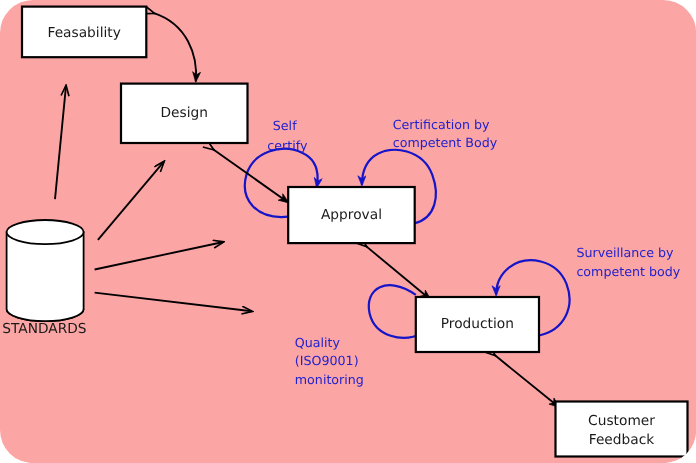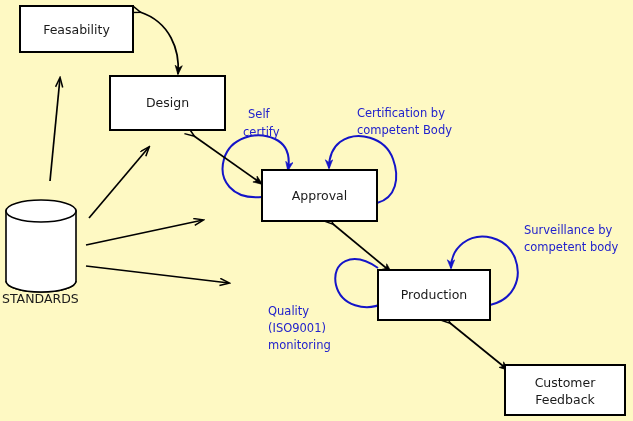--- a/index.html
+++ b/index.html
@@ -4,23 +4,24 @@
 <style>
   html, body {
     margin: 0;
     padding: 0;
     background: #ffffff;
   }
   #diagram-root {
     position: relative;
     width: 633px;
     height: 421px;
-    background: #fef9c3;
+    background: #fca5a5;
     font-family: "DejaVu Sans", sans-serif;
     overflow: hidden;
+    border-radius: 30px;
   }
   svg.layer {
     position: absolute;
     left: 0;
     top: 0;
     width: 633px;
     height: 421px;
   }
   .node-box {
     fill: #ffffff;

